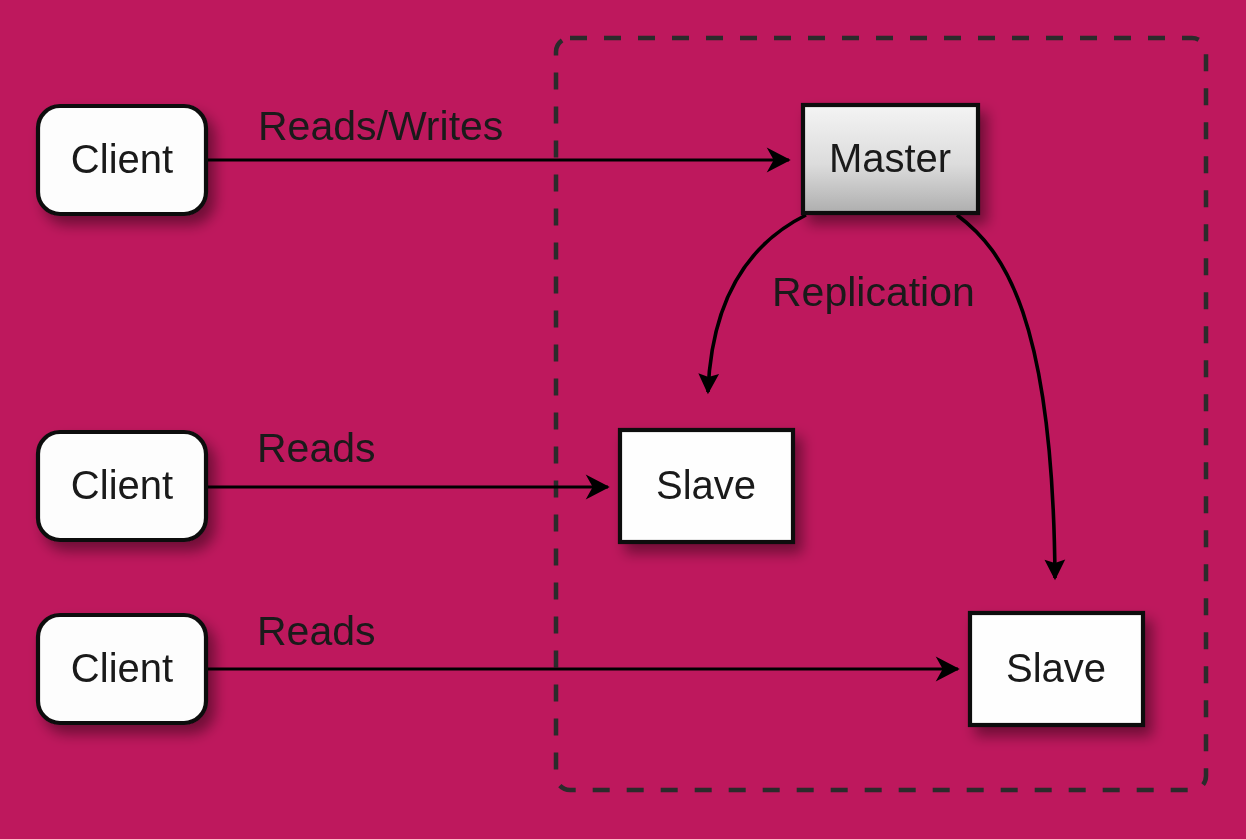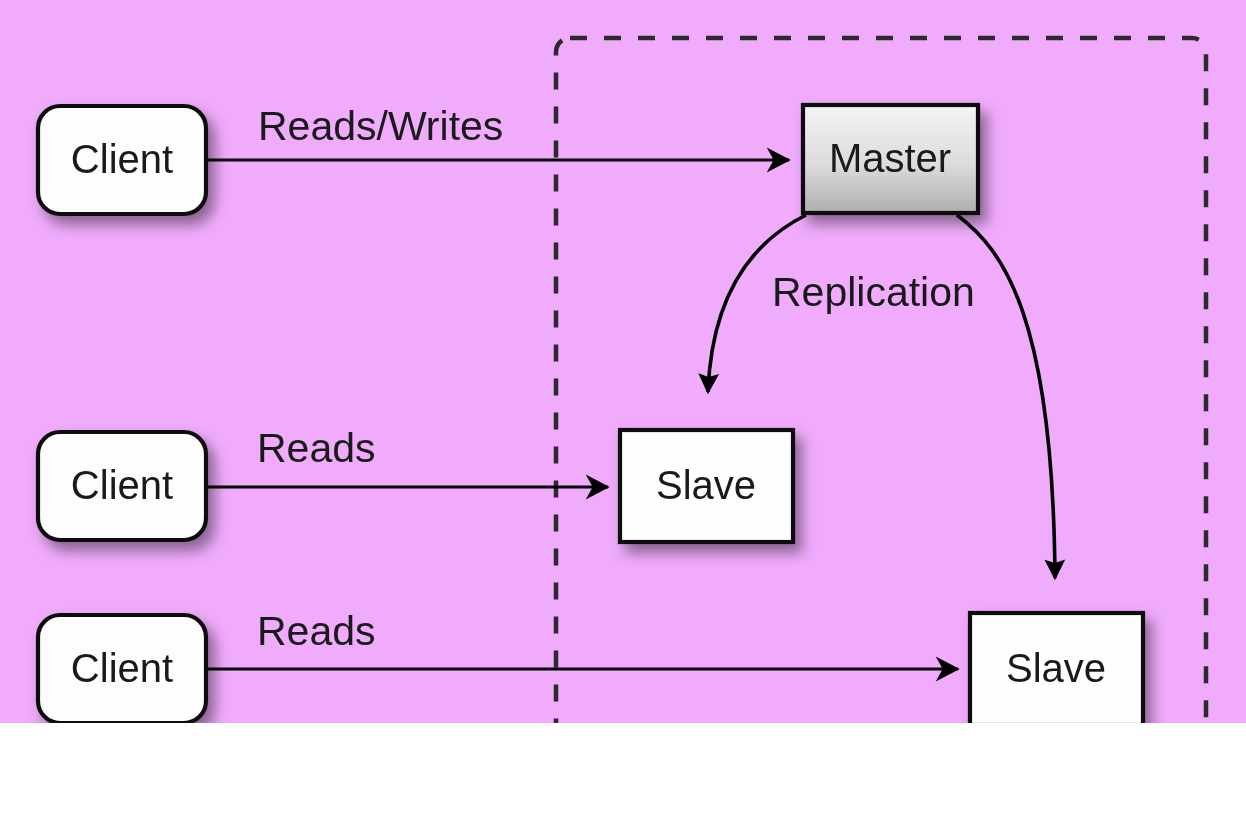--- a/index.html
+++ b/index.html
@@ -6,22 +6,22 @@
     margin: 0;
     padding: 0;
     background: #ffffff;
   }
   body {
     font-family: "Liberation Sans", sans-serif;
   }
   #canvas {
     position: relative;
     width: 1246px;
-    height: 723px;
-    background: #f0abfc;
+    height: 839px;
+    background: #be185d;
     overflow: hidden;
   }
   #diagram-svg {
     position: absolute;
     left: 0;
     top: 0;
     width: 1246px;
     height: 839px;
   }
   .node-label {

